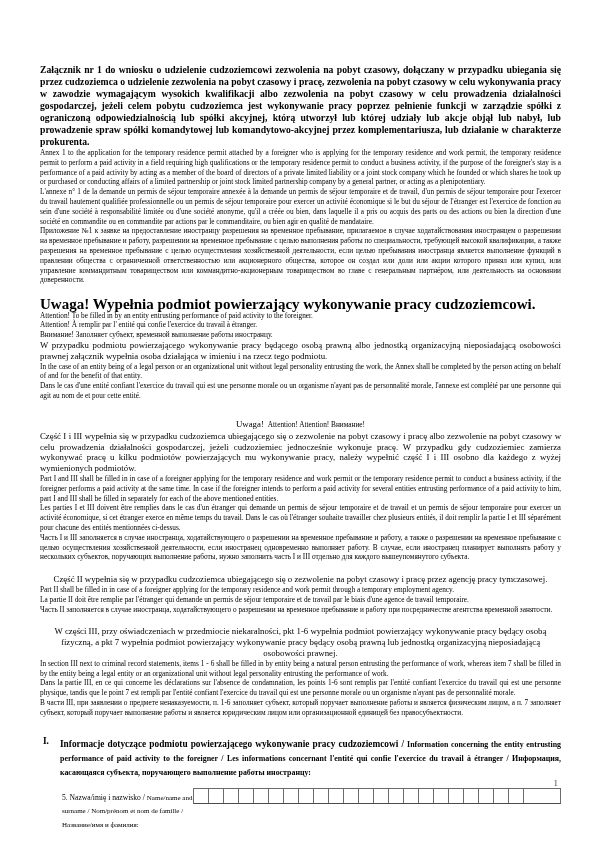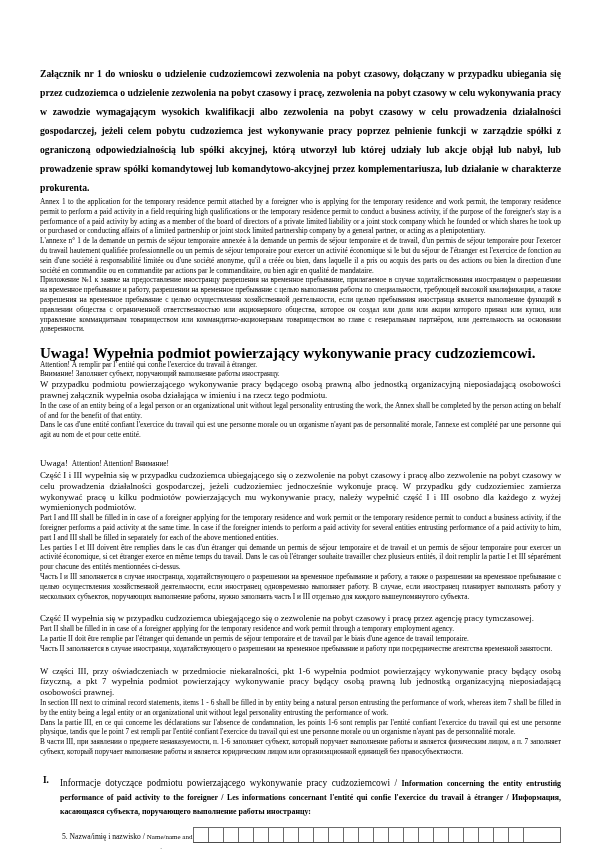--- a/index.html
+++ b/index.html
@@ -12,40 +12,40 @@
     overflow:hidden;
   }
   .content{
     position:absolute;
     left:40px;right:39px;top:64px;
   }
   p{margin:0;padding:0;}
   .title{
     font-weight:bold;
     font-size:9.7px;
-    line-height:19px;
+    line-height:12px;
     text-align:justify;
   }
   .small{
     font-size:7.3px;
     line-height:9.8px;
     text-align:justify;
   }
   .normal{
     font-size:8.8px;
     line-height:10.8px;
     text-align:justify;
   }
   .bold-head{
     font-weight:bold;
     font-size:15px;
     line-height:11.5px;
   }
   .mt14{margin-top:14px;}
-  .mt12{margin-top:12px;}
+  .mt12{margin-top:12px;text-align:center;}
   .mt10{margin-top:0;}
   .mt18{margin-top:18px;}
   .notice2-pl{font-size:8.8px;}
   .small-inline{font-size:7.3px;}
   .section-heading{
     display:flex;
     align-items:flex-start;
   }
   .sec-num{
     font-weight:bold;
@@ -54,21 +54,21 @@
     flex:none;
     padding-left:3px;
     line-height:11.2px;
   }
   .sec-text{
     flex:1;
     text-align:justify;
     line-height:11.2px;
   }
   .sec-pl{
-    font-weight:normal;
+    font-weight:bold;
     font-size:9.3px;
   }
   .sec-rest{
     font-weight:bold;
     font-size:7.9px;
   }
   .field-row{
     display:flex;
     margin-left:22px;
     margin-top:10px;
@@ -112,22 +112,23 @@
 
 <div class="page">
   <div class="content">
 
     <p class="title">Załącznik nr 1 do wniosku o udzielenie cudzoziemcowi zezwolenia na pobyt czasowy, dołączany w przypadku ubiegania się przez cudzoziemca o udzielenie zezwolenia na pobyt czasowy i pracę, zezwolenia na pobyt czasowy w celu wykonywania pracy w zawodzie wymagającym wysokich kwalifikacji albo zezwolenia na pobyt czasowy w celu prowadzenia działalności gospodarczej, jeżeli celem pobytu cudzoziemca jest wykonywanie pracy poprzez pełnienie funkcji w zarządzie spółki z ograniczoną odpowiedzialnością lub spółki akcyjnej, którą utworzył lub której udziały lub akcje objął lub nabył, lub prowadzenie spraw spółki komandytowej lub komandytowo-akcyjnej przez komplementariusza, lub działanie w charakterze prokurenta.</p>
     <p class="small">Annex 1 to the application for the temporary residence permit attached by a foreigner who is applying for the temporary residence and work permit, the temporary residence permit to perform a paid activity in a field requiring high qualifications or the temporary residence permit to conduct a business activity, if the purpose of the foreigner's stay is a performance of a paid activity by acting as a member of the board of directors of a private limited liability or a joint stock company which he founded or which shares he took up or purchased or conducting affairs of a limited partnership or joint stock limited partnership company by a general partner, or acting as a plenipotentiary.</p>
     <p class="small">L'annexe n° 1 de la demande un permis de séjour temporaire annexée à la demande un permis de séjour temporaire et de travail, d'un permis de séjour temporaire pour l'exercer du travail hautement qualifiée professionnelle ou un permis de séjour temporaire pour exercer un activité économique si le but du séjour de l'étranger est l'exercice de fonction au sein d'une société à responsabilité limitée ou d'une société anonyme, qu'il a créée ou bien, dans laquelle il a pris ou acquis des parts ou des actions ou bien la direction d'une société en commandite ou en commandite par actions par le commanditaire, ou bien agir en qualité de mandataire.</p>
     <p class="small">Приложение №1 к заявке на предоставление иностранцу разрешения на временное пребывание, прилагаемое в случае ходатайствования иностранцем о разрешении на временное пребывание и работу, разрешении на временное пребывание с целью выполнения работы по специальности, требующей высокой квалификации, а также разрешения на временное пребывание с целью осуществления хозяйственной деятельности, если целью пребывания иностранца является выполнение функций в правлении общества с ограниченной ответственностью или акционерного общества, которое он создал или доли или акции которого принял или купил, или управление коммандитным товариществом или коммандитно-акционерным товариществом во главе с генеральным партнёром, или деятельность на основании доверенности.</p>
 
     <p class="bold-head mt14">Uwaga! Wypełnia podmiot powierzający wykonywanie pracy cudzoziemcowi.</p>
+    <p class="small">Attention! To be filled in by an entity entrusting performance of paid activity to the foreigner.</p>
     <p class="small">Attention! À remplir par l' entité qui confie l'exercice du travail à étranger.</p>
-    <p class="small">Внимание! Заполняет субъект, поручающий выполнение работы иностранцу.</p>
+    <p class="small">Внимание! Заполняет субъект, временной выполнение работы иностранцу.</p>
 
     <p class="normal mt10">W przypadku podmiotu powierzającego wykonywanie pracy będącego osobą prawną albo jednostką organizacyjną nieposiadającą osobowości prawnej załącznik wypełnia osoba działająca w imieniu i na rzecz tego podmiotu.</p>
     <p class="small">In the case of an entity being of a legal person or an organizational unit without legal personality entrusting the work, the Annex shall be completed by the person acting on behalf of and for the benefit of that entity.</p>
     <p class="small">Dans le cas d'une entité confiant l'exercice du travail qui est une personne morale ou un organisme n'ayant pas de personnalité morale, l'annexe est complété par une personne qui agit au nom de et pour cette entité.</p>
 
     <p class="mt12"><span class="notice2-pl">Uwaga!</span> <span class="small-inline">Attention! Attention! Внимание!</span></p>
 
     <p class="normal mt10">Część I i III wypełnia się w przypadku cudzoziemca ubiegającego się o zezwolenie na pobyt czasowy i pracę albo zezwolenie na pobyt czasowy w celu prowadzenia działalności gospodarczej, jeżeli cudzoziemiec jednocześnie wykonuje pracę. W przypadku gdy cudzoziemiec zamierza wykonywać pracę u kilku podmiotów powierzających mu wykonywanie pracy, należy wypełnić część I i III osobno dla każdego z wyżej wymienionych podmiotów.</p>
     <p class="small">Part I and III shall be filled in in case of a foreigner applying for the temporary residence and work permit or the temporary residence permit to conduct a business activity, if the foreigner performs a paid activity at the same time. In case if the foreigner intends to perform a paid activity for several entities entrusting performance of a paid activity to him, part I and III shall be filled in separately for each of the above mentioned entities.</p>
     <p class="small">Les parties I et III doivent être remplies dans le cas d'un étranger qui demande un permis de séjour temporaire et de travail et un permis de séjour temporaire pour exercer un activité économique, si cet étranger exerce en même temps du travail. Dans le cas où l'étranger souhaite travailler chez plusieurs entités, il doit remplir la partie I et III séparément pour chacune des entités mentionnées ci-dessus.</p>

